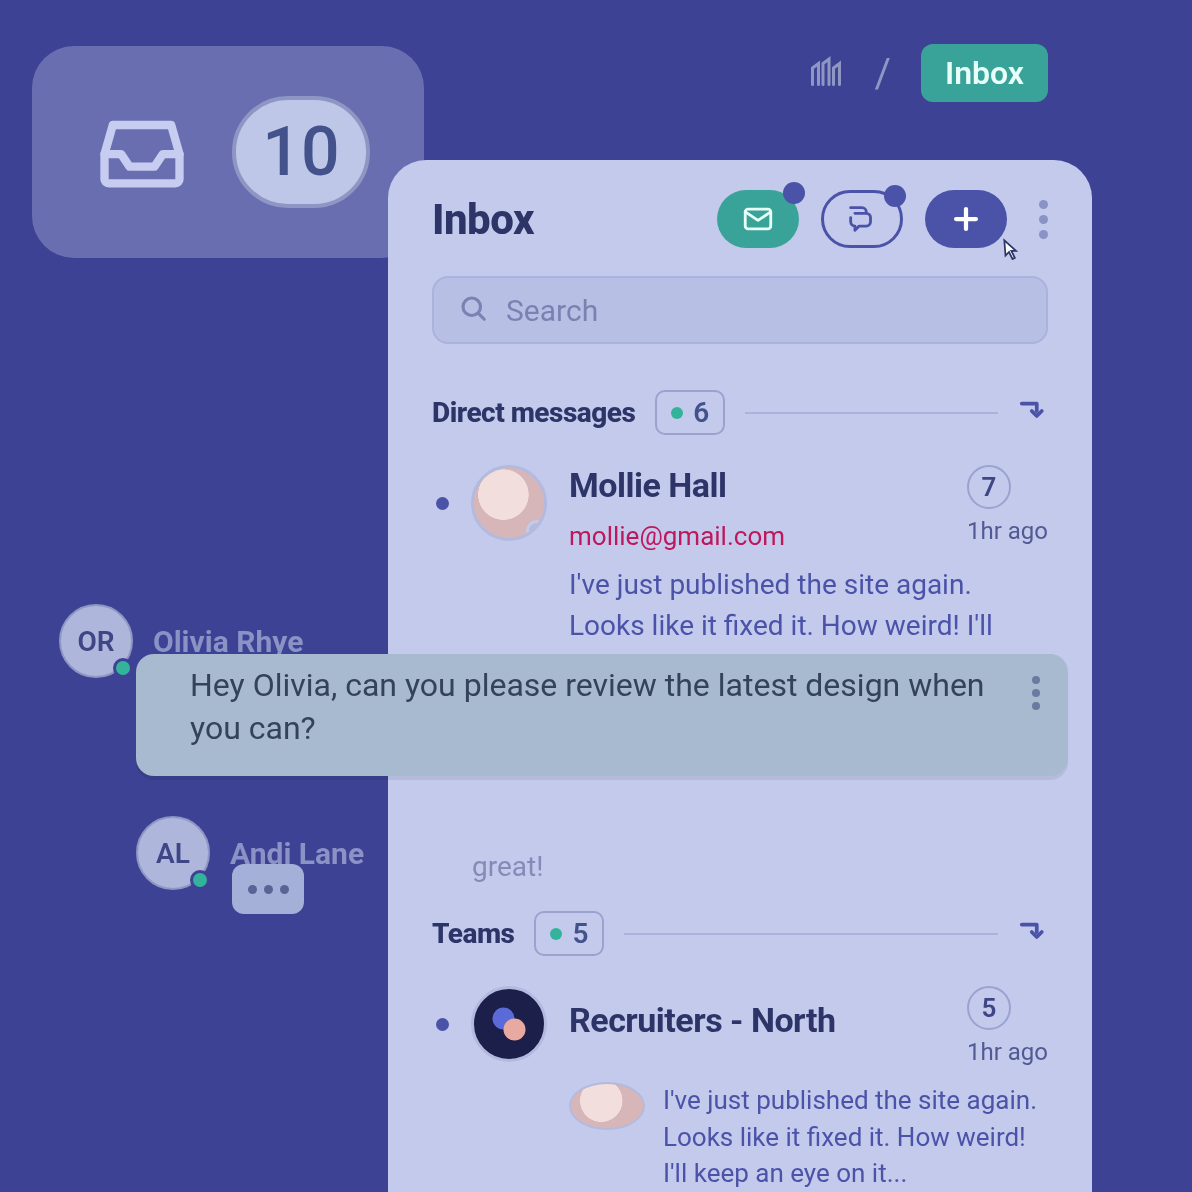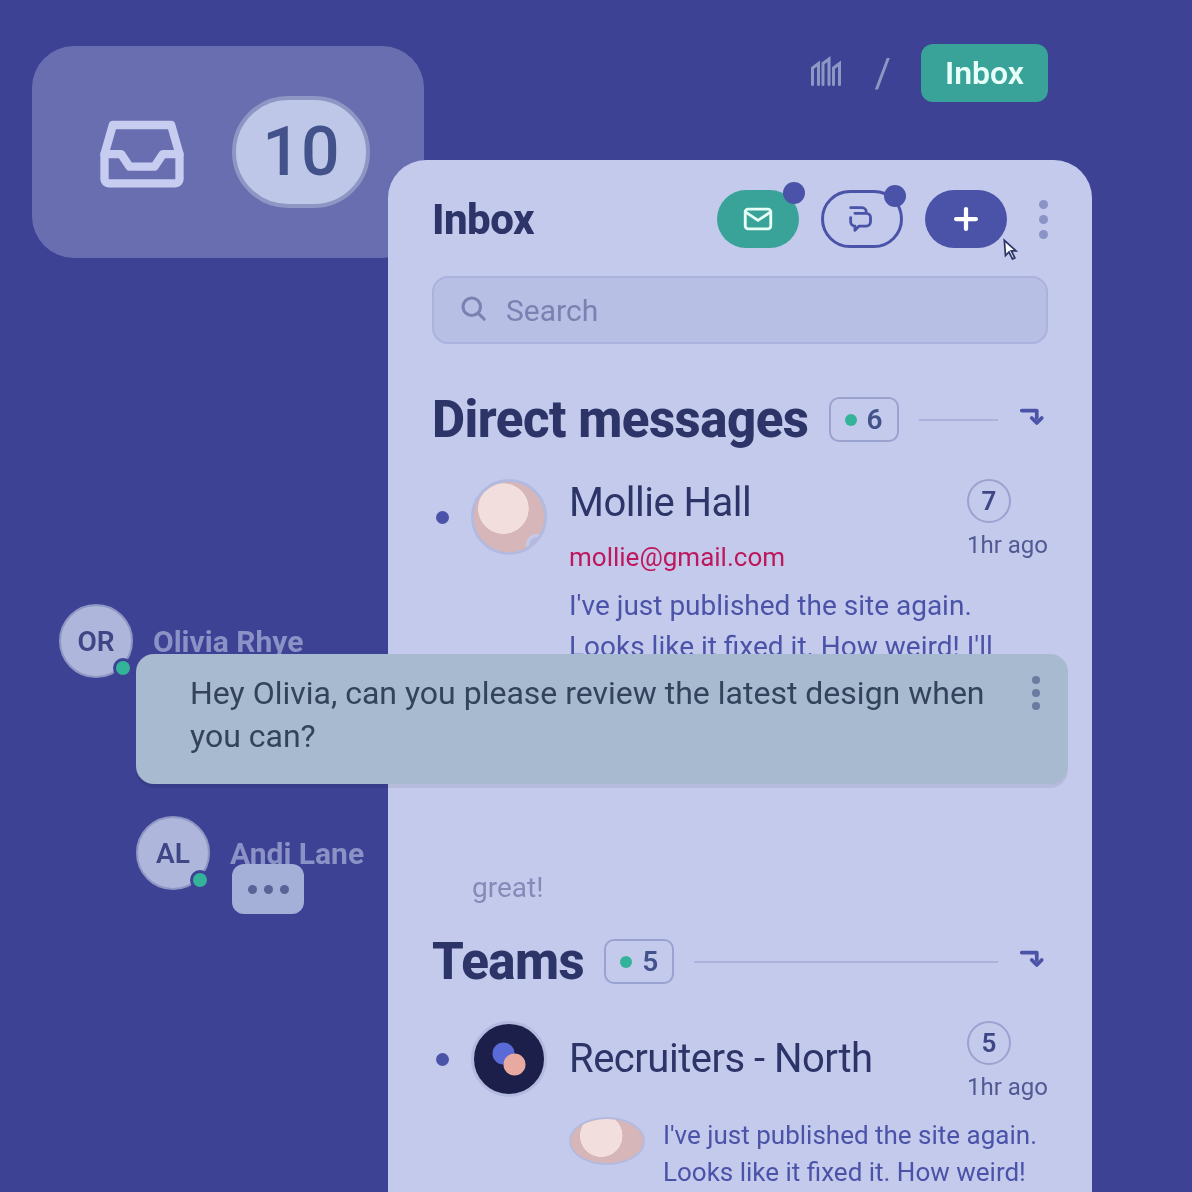--- a/index.html
+++ b/index.html
@@ -97,21 +97,21 @@
     font-size: 30px; color: #5a6296;
   }
   .search input::placeholder { color: #7a82b2; }
 
   .section {
     margin-top: 46px;
   }
   .section-header {
     display: flex; align-items: center; gap: 20px;
   }
-  .section-title { font-size: 51px; font-weight: 800; color: #2d3568; letter-spacing: -0.5px; }
+  .section-title { font-size: 28px; font-weight: 800; color: #2d3568; letter-spacing: -0.5px; }
   .section-count {
     border: 2px solid #9aa2d0;
     border-radius: 10px;
     padding: 4px 14px;
     display: flex; align-items: center; gap: 10px;
     font-size: 28px; font-weight: 600; color: #44528c;
   }
   .section-count .dot { width: 12px; height: 12px; border-radius: 50%; background: #34b39b; }
   .section-rule { flex: 1; height: 2px; background: #aab2dd; }
   .section-arrow { color: #4b53a8; }
@@ -143,21 +143,21 @@
     position: absolute; bottom: -4px; right: -4px;
     width: 22px; height: 22px; border-radius: 50%;
     background: #b3badf; border: 3px solid #c4caec;
   }
   .avatar-face {
     position:absolute; inset:0;
     background: radial-gradient(circle at 42% 38%, #f2dedc 0 42%, #d6b6b8 43%);
   }
   .msg-body { flex: 1; min-width: 0; }
   .msg-top { display: flex; align-items: flex-start; justify-content: space-between; }
-  .msg-name { font-size: 40px; font-weight: 400; color: #2d3568; letter-spacing: -0.5px; }
+  .msg-name { font-size: 34px; font-weight: 700; color: #2d3568; letter-spacing: -0.5px; }
   .msg-email { font-size: 26px; color: #be185d; margin-top: 16px; }
   .msg-count {
     width: 44px; height: 44px; border-radius: 50%;
     border: 2px solid #9aa2d0;
     display:flex; align-items:center; justify-content:center;
     font-size: 26px; font-weight: 600; color: #3e4686;
   }
   .msg-time { font-size: 24px; color: #515a93; margin-top: 8px; text-align: right; }
   .msg-preview { font-size: 28px; color: #4b53a8; margin-top: 14px; line-height: 1.45; }
   .msg-stamp { font-size: 26px; color: #4b53a8; text-align: right; margin-top: 10px; }
@@ -189,21 +189,21 @@
     width: 20px; height: 20px; border-radius: 50%;
     background: #34b39b; border: 3px solid #3e4294;
   }
   .float-name { font-size: 30px; font-weight: 700; color: #8a92c6; }
 
   .chat-bubble {
     position: absolute;
     top: 654px; left: 136px; right: 124px;
     background: #a8bacf;
     border-radius: 18px;
-    padding: 18px 80px 26px 54px;
+    padding: 10px 80px 26px 54px;
     font-size: 32px;
     color: #33435c;
     line-height: 1.35;
     box-shadow: 0 4px 0 rgba(0,0,0,0.07);
   }
   .chat-bubble .kebab2 {
     position: absolute; top: 22px; right: 28px;
     display:flex; flex-direction:column; gap:5px;
   }
   .chat-bubble .kebab2 span { width:8px; height:8px; border-radius:50%; background:#6b7aa0; }

